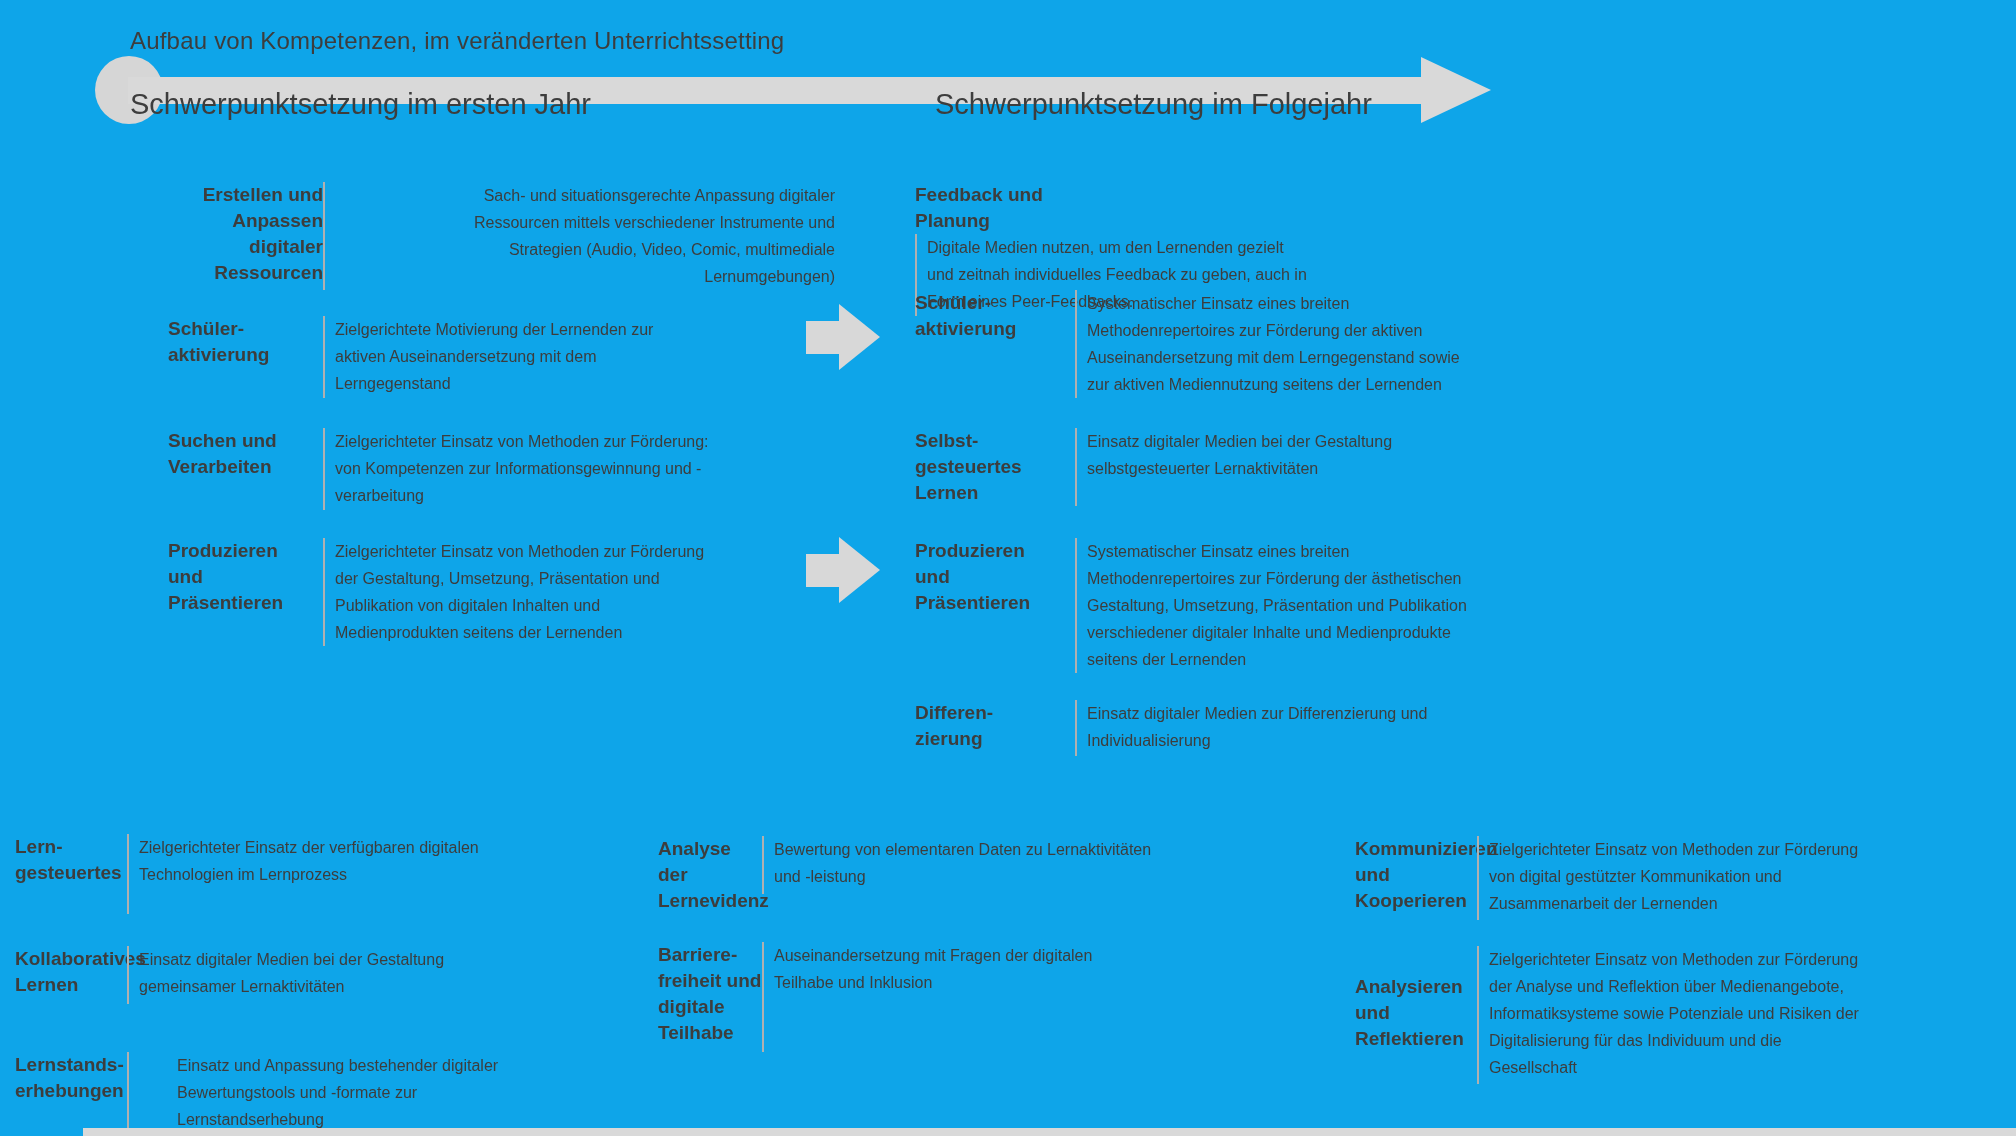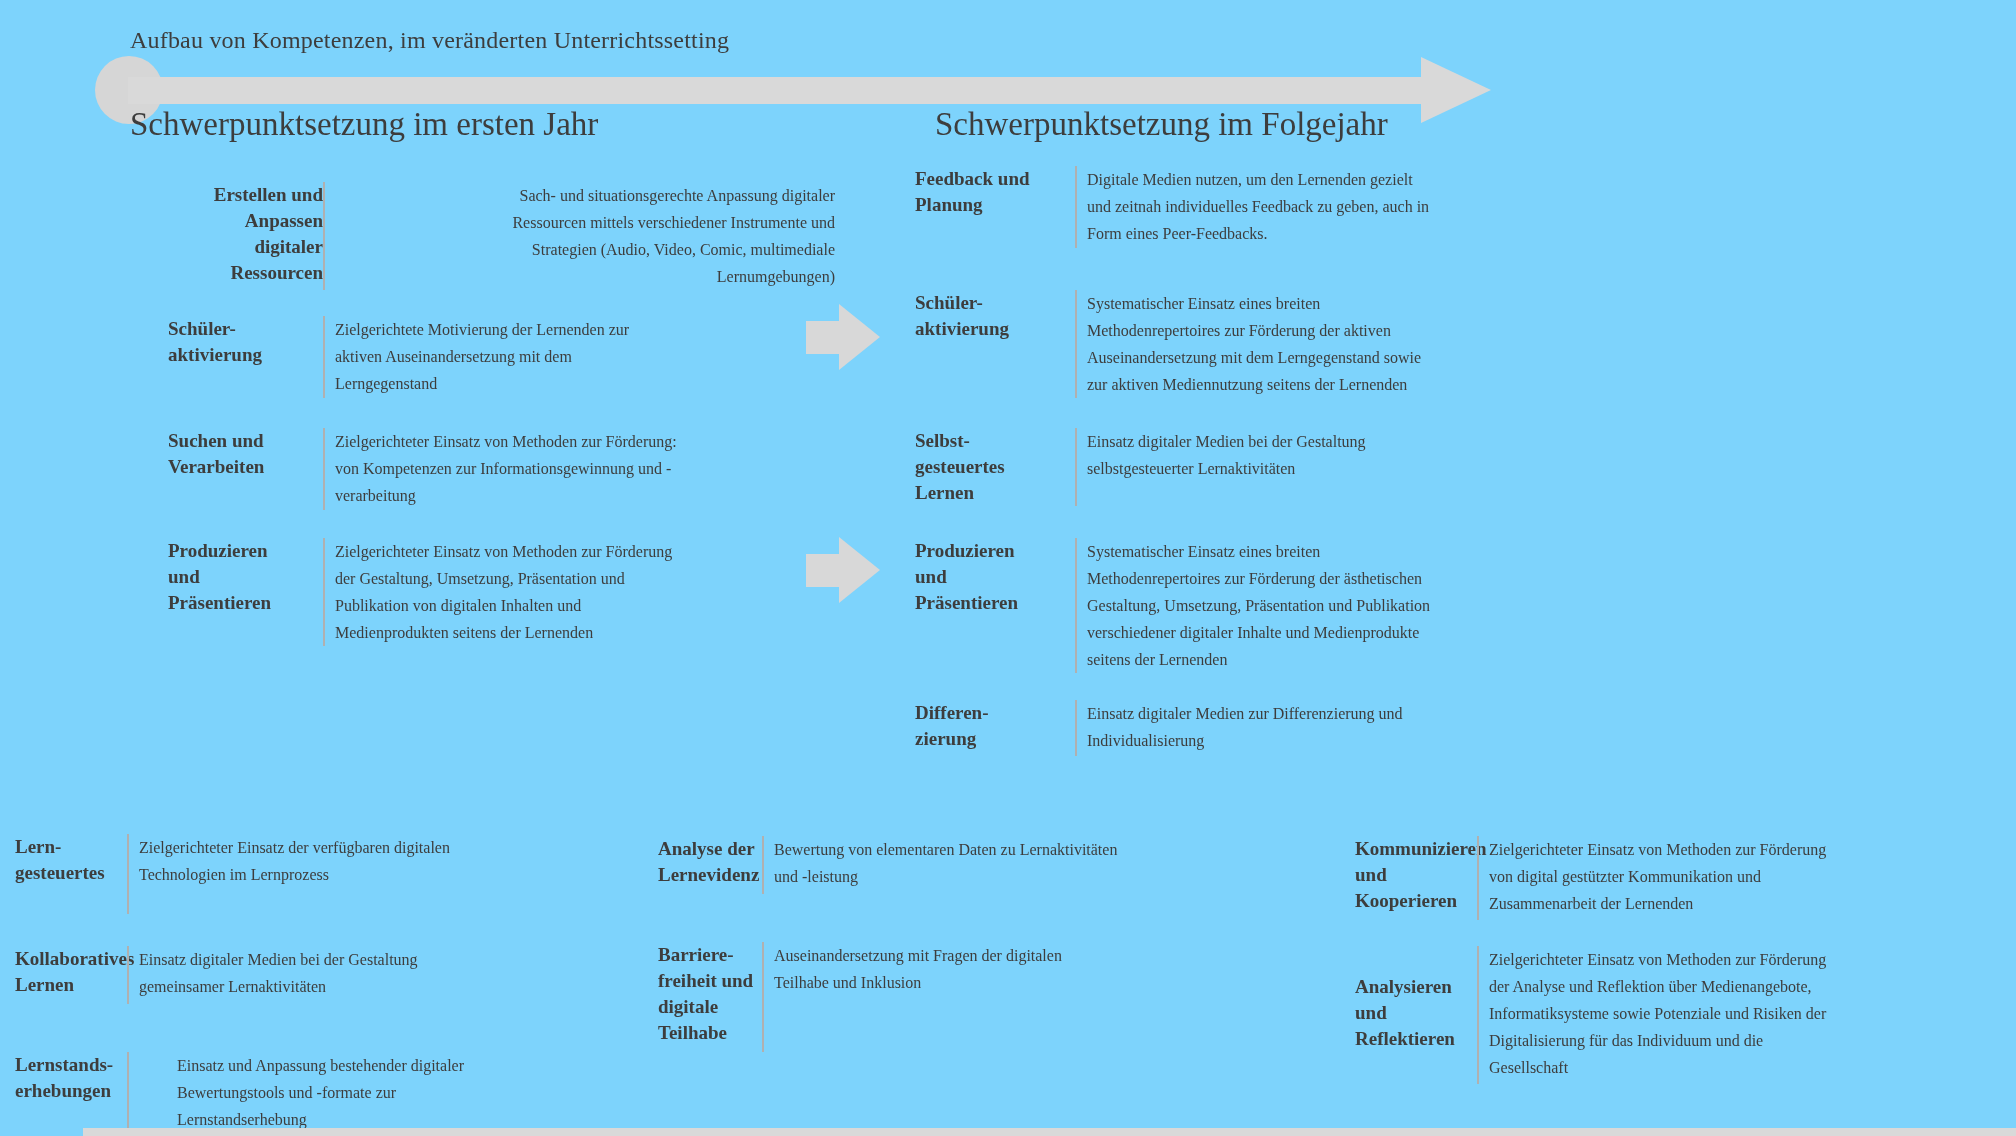--- a/index.html
+++ b/index.html
@@ -1,21 +1,21 @@
 <!DOCTYPE html>
 <html><head>
 <meta charset="utf-8">
 <style>
   html,body{margin:0;padding:0;background:#ffffff;}
   .canvas{
-    position:relative;width:2016px;height:1136px;overflow:hidden;background:#7dd3fc;
-    font-family:Liberation Serif, serif;color:#3d3d3d;
+    position:relative;width:2016px;height:1136px;overflow:hidden;background:#0ea5e9;
+    font-family:Liberation Sans, sans-serif;color:#3d3d3d;
   }
   .title{position:absolute;left:130px;top:27px;font-size:24px;letter-spacing:.2px;}
-  .section-header{position:absolute;top:106px;font-size:33px;}
+  .section-header{position:absolute;top:88px;font-size:29px;}
   
   .tl-dot{position:absolute;left:95px;top:56px;width:68px;height:68px;border-radius:50%;background:#d6d6d6;}
   .tl-bar{position:absolute;left:128px;top:77px;width:1293px;height:27px;background:#d9d9d9;}
   .tl-head{position:absolute;left:1421px;top:57px;width:0;height:0;
     border-top:33px solid transparent;border-bottom:33px solid transparent;border-left:70px solid #d9d9d9;}
   
   .mid-arrow{position:absolute;left:806px;width:74px;height:66px;}
   .mid-arrow .stem{position:absolute;left:0;top:17px;width:33px;height:33px;background:#d8d8d8;}
   .mid-arrow .head{position:absolute;left:33px;top:0;width:0;height:0;
     border-top:33px solid transparent;border-bottom:33px solid transparent;border-left:41px solid #d8d8d8;}
@@ -76,21 +76,21 @@
 
   <div class="mid-arrow" style="top:304px;">
     <div class="stem"></div>
     <div class="head"></div>
   </div>
   <div class="mid-arrow" style="top:537px;">
     <div class="stem"></div>
     <div class="head"></div>
   </div>
 
-  <div class="item" style="left:915px;top:166px;">
+  <div class="item" style="left:915px;top:182px;flex-direction:column;">
     <div class="item-label" style="width:160px;">Feedback und
 Planung</div>
     <div class="item-desc" style="width:545px;min-height:82px;">Digitale Medien nutzen, um den Lernenden gezielt
 und zeitnah individuelles Feedback zu geben, auch in
 Form eines Peer-Feedbacks.</div>
   </div>
   <div class="item" style="left:915px;top:290px;">
     <div class="item-label" style="width:160px;">Schüler-
 aktivierung</div>
     <div class="item-desc" style="width:545px;min-height:108px;">Systematischer Einsatz eines breiten

